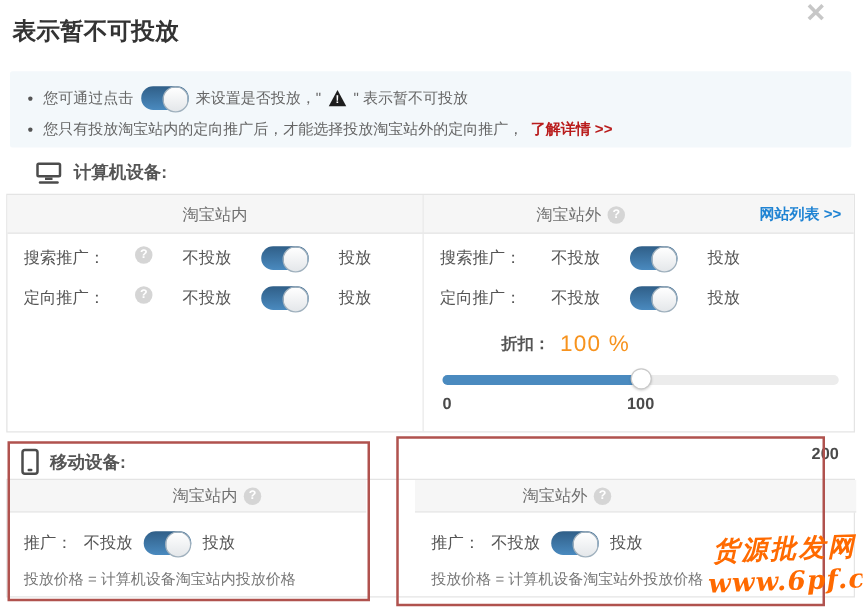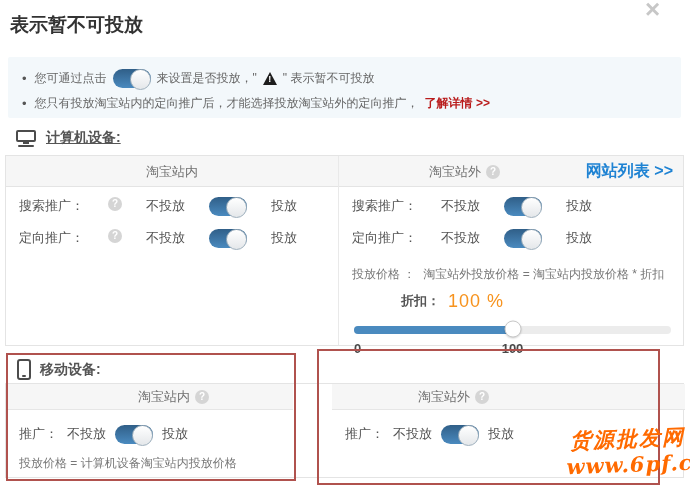--- a/index.html
+++ b/index.html
@@ -36,39 +36,39 @@
   .warn .tri { position:absolute; left:0; top:0; width:0; height:0;
                border-left:7px solid transparent; border-right:7px solid transparent; border-bottom:13px solid #1d1d1d; }
   .warn .bang { position:absolute; left:0; top:2px; width:14px; text-align:center; color:#fff; font-size:9px; font-weight:bold; line-height:11px; }
 
   
   .help { display:inline-block; width:14px; height:14px; border-radius:50%; background:#d5d5d5; color:#fff;
           font-size:10px; font-weight:bold; text-align:center; line-height:14px; cursor:pointer; flex:none; }
 
   
   .sec-title { display:flex; align-items:center; gap:9px; font-size:14px; font-weight:bold; color:#555; }
-  .sec-comp { left:15px; top:129px;text-decoration:underline; }
+  .sec-comp { left:28px; top:129px; }
   .sec-mob  { left:17px; top:359px; }
 
   .icon-monitor { position:relative; width:22px; height:17px; display:inline-block; }
   .icon-monitor .scr  { position:absolute; top:0; left:1px; width:20px; height:12px; border:2px solid #4c4c4c; border-radius:2px; background:#fff; }
   .icon-monitor .neck { position:absolute; top:12px; left:8px; width:6px; height:2px; background:#4c4c4c; }
   .icon-monitor .base { position:absolute; top:15px; left:3px; width:16px; height:2px; background:#4c4c4c; border-radius:1px; }
 
   .icon-phone { position:relative; width:14px; height:21px; border:2px solid #4c4c4c; border-radius:3px; display:inline-block; background:#fff; }
   .icon-phone .dot { position:absolute; bottom:1px; left:50%; transform:translateX(-50%); width:4px; height:2px; background:#4c4c4c; border-radius:1px; }
 
   
   .comp-table { left:5px; top:155px; width:679px; height:191px; border:1px solid #e4e4e4; background:#fff; }
   .comp-head { position:absolute; left:0; top:0; width:100%; height:31px; background:#f6f6f6; border-bottom:1px solid #e4e4e4; }
   .comp-vline { position:absolute; left:332px; top:0; bottom:0; width:1px; background:#e9e9e9; }
   .th { position:absolute; top:0; height:31px; display:flex; align-items:center; justify-content:center; gap:5px; color:#707070; font-size:13px; }
   .th-left  { left:0; width:332px; }
   .th-right { left:333px; width:346px; padding-right:95px; }
-  .site-list { position:absolute; right:10px; top:0; height:31px; display:flex; align-items:center; font-size:16px; }
+  .site-list { position:absolute; right:10px; top:0; height:31px; display:flex; align-items:center; font-size:12px; }
 
   .col { position:absolute; top:32px; padding-top:9px; }
   .col-left  { left:0; width:332px; }
   .col-right { left:333px; width:346px; }
   .prow { display:flex; align-items:flex-start; gap:24px; height:32px; padding-left:13px; font-size:13px; color:#555; white-space:nowrap; }
   .price-row { display:flex; align-items:center; gap:8px; height:26px; padding-left:13px; font-size:12px; color:#777; white-space:nowrap; }
   .disc-row { display:flex; align-items:center; gap:8px; height:28px; padding-left:62px; }
   .disc-lbl { font-size:13px; font-weight:bold; color:#555; }
   .disc-val { font-size:18px; color:var(--orange,#f7931e); letter-spacing:1px; }
 
@@ -178,24 +178,20 @@
       <span>不投放</span>
       <span class="toggle"></span>
       <span>投放</span>
     </div>
     <div class="prow">
       <span>定向推广：</span>
       <span>不投放</span>
       <span class="toggle"></span>
       <span>投放</span>
     </div>
-    <div class="price-row">
-      <span>投放价格 ：</span>
-      <span>淘宝站外投放价格 = 淘宝站内投放价格 * 折扣</span>
-    </div>
     <div class="disc-row">
       <span class="disc-lbl">折扣：</span>
       <span class="disc-val">100 %</span>
     </div>
     <div class="slider-wrap">
       <div class="slider-track"></div>
       <div class="slider-fill" style="width: 50%;"></div>
       <div class="slider-knob" style="left: 50%;"></div>
     </div>
     <div class="slider-labels">
@@ -233,20 +229,21 @@
     <div class="mob-price">投放价格 =  计算机设备淘宝站内投放价格</div>
   </div>
 
   <div class="mob-col mob-col-right">
     <div class="mob-row">
       <span>推广：</span>
       <span>不投放</span>
       <span class="toggle"></span>
       <span>投放</span>
     </div>
+    <div class="mob-price">投放价格 =  计算机设备淘宝站外投放价格</div>
   </div>
 </div>
 
 <div class="abs anno anno-left"></div>
 <div class="abs anno anno-right"></div>
 
 <div class="abs watermark">
   <div class="wm1">货源批发网</div>
   <div class="wm2">www.6pf.cn</div>
 </div>

